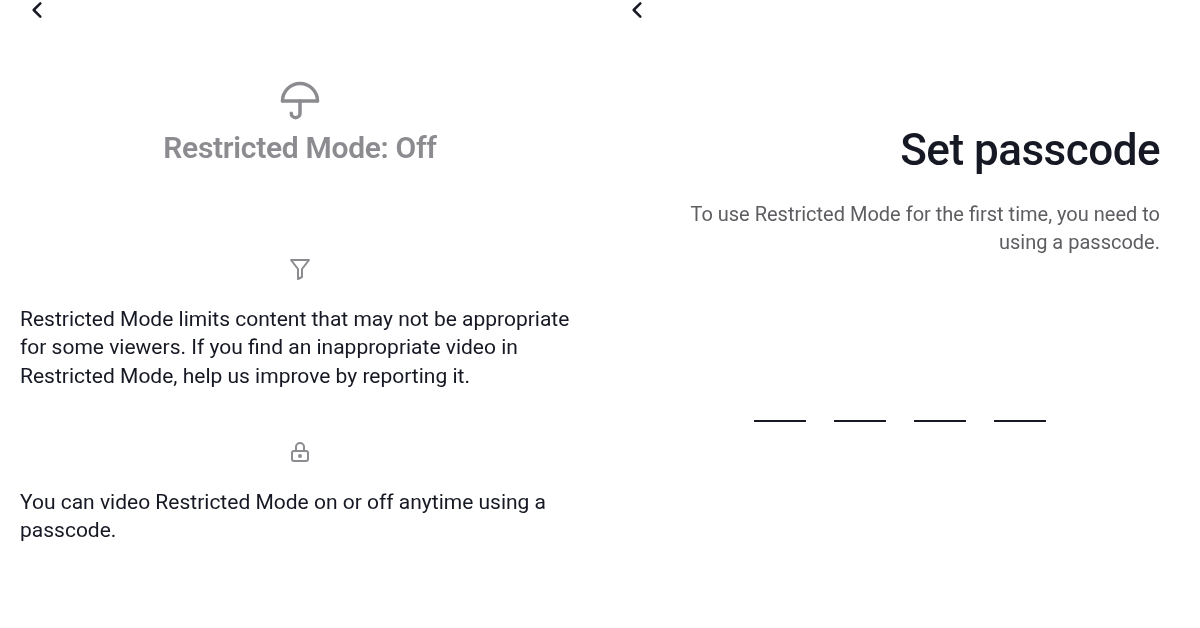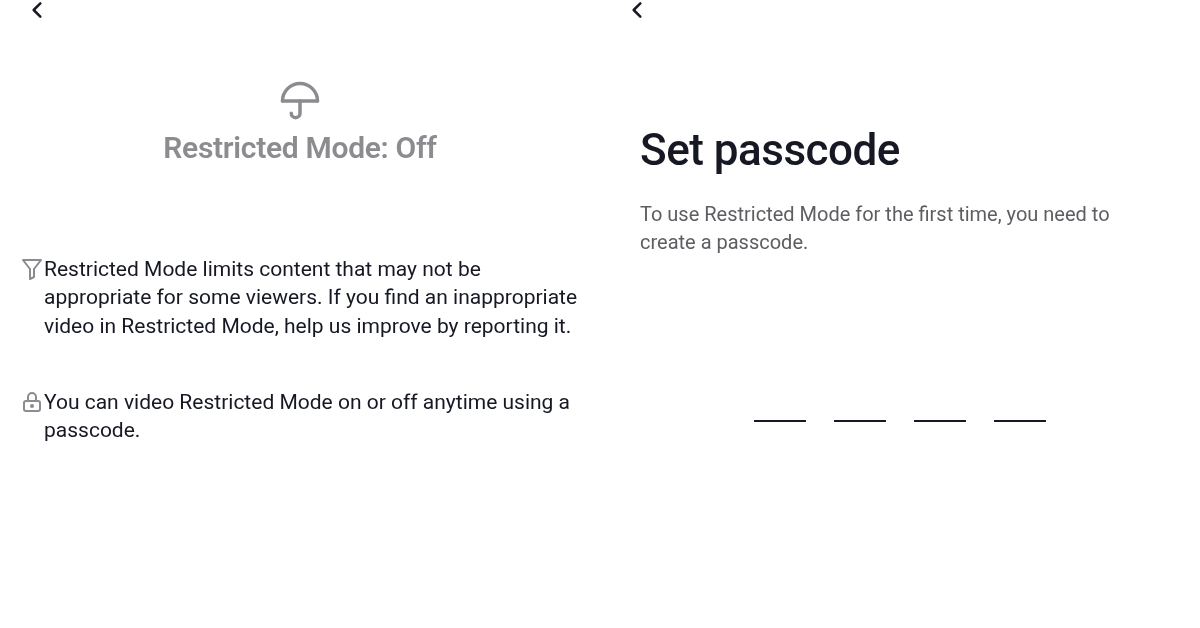--- a/index.html
+++ b/index.html
@@ -53,39 +53,41 @@
       font-weight: 600;
       color: #8b8b90;
       letter-spacing: -0.3px;
     }
     .info-list {
       margin-top: 90px;
       padding: 0 20px;
     }
     .info-item {
       display: flex;
-      align-items: flex-start;
+      align-items: center;
+      gap: 24px;
       margin-bottom: 48px;
+      flex-direction: column;
     }
     .info-icon {
       flex-shrink: 0;
       width: 24px;
       height: 24px;
       color: #8b8b90;
       margin-top: 2px;
     }
     .info-text {
       font-size: 21px;
       line-height: 1.35;
       color: #161823;
       font-weight: 400;
     }
     
     .right-header {
-      text-align: left;
+      text-align: right;
       margin-top: 116px;
       padding: 0 40px;
     }
     .set-title {
       font-size: 44px;
       font-weight: 500;
       color: #161823;
       letter-spacing: -0.5px;
     }
     .set-subtitle {
@@ -153,21 +155,21 @@
 
 <div class="panel">
   <div class="back-btn">
     <svg viewBox="0 0 24 24" fill="none" stroke="#161823" stroke-width="3" stroke-linecap="round" stroke-linejoin="round">
       <polyline points="16 4 8 12 16 20"></polyline>
     </svg>
   </div>
 
   <div class="right-header">
     <div class="set-title">Set passcode</div>
-    <div class="set-subtitle">To use Restricted Mode for the first time, you need to create a passcode.</div>
+    <div class="set-subtitle">To use Restricted Mode for the first time, you need to using a passcode.</div>
   </div>
 
   <div class="passcode-row">
     <div class="passcode-digit"></div>
     <div class="passcode-digit"></div>
     <div class="passcode-digit"></div>
     <div class="passcode-digit"></div>
   </div>
 </div>
 

